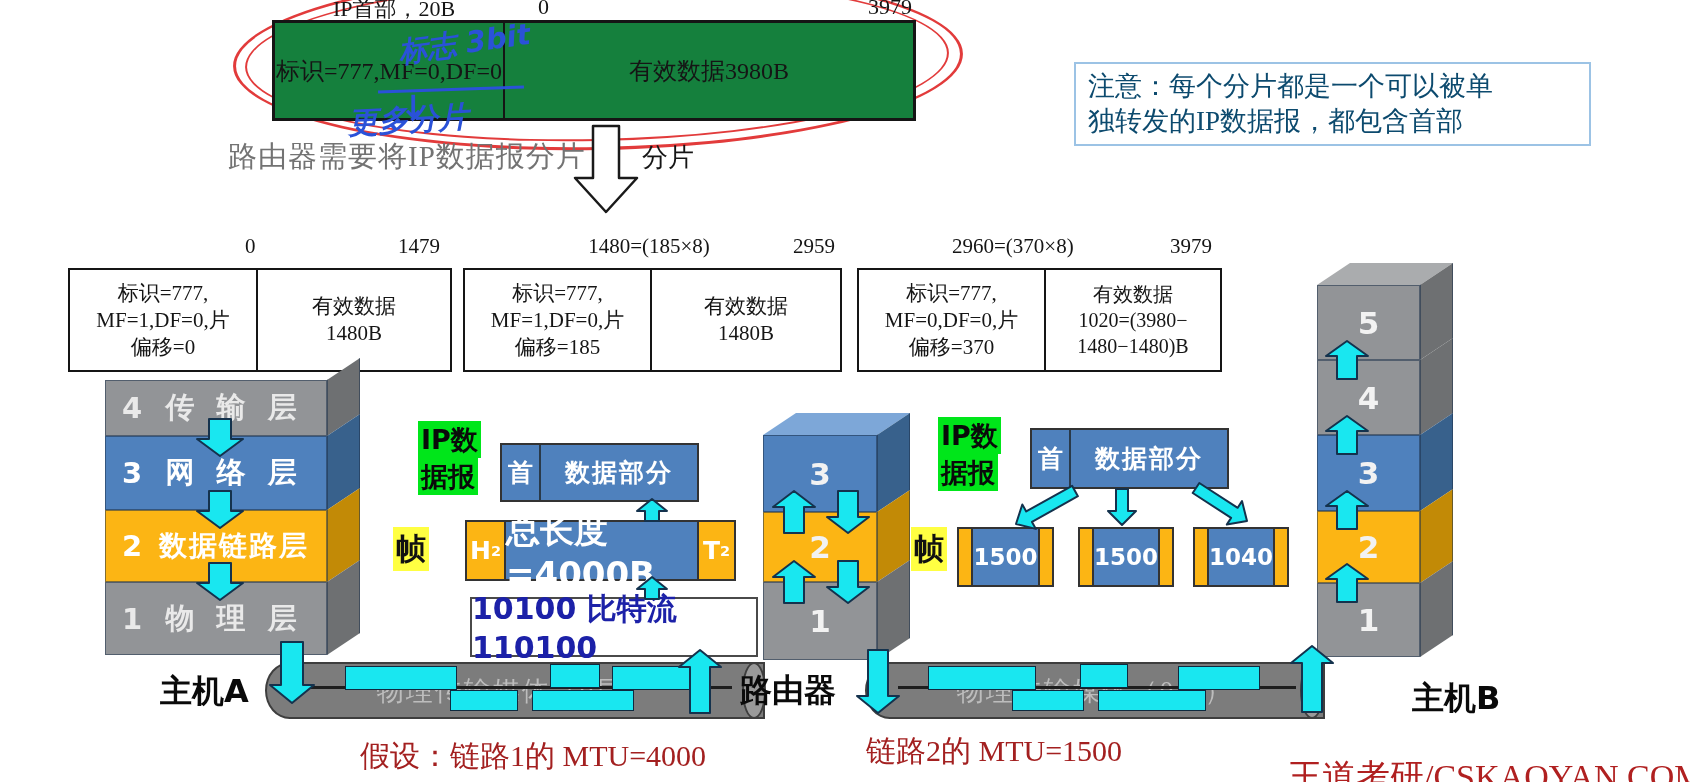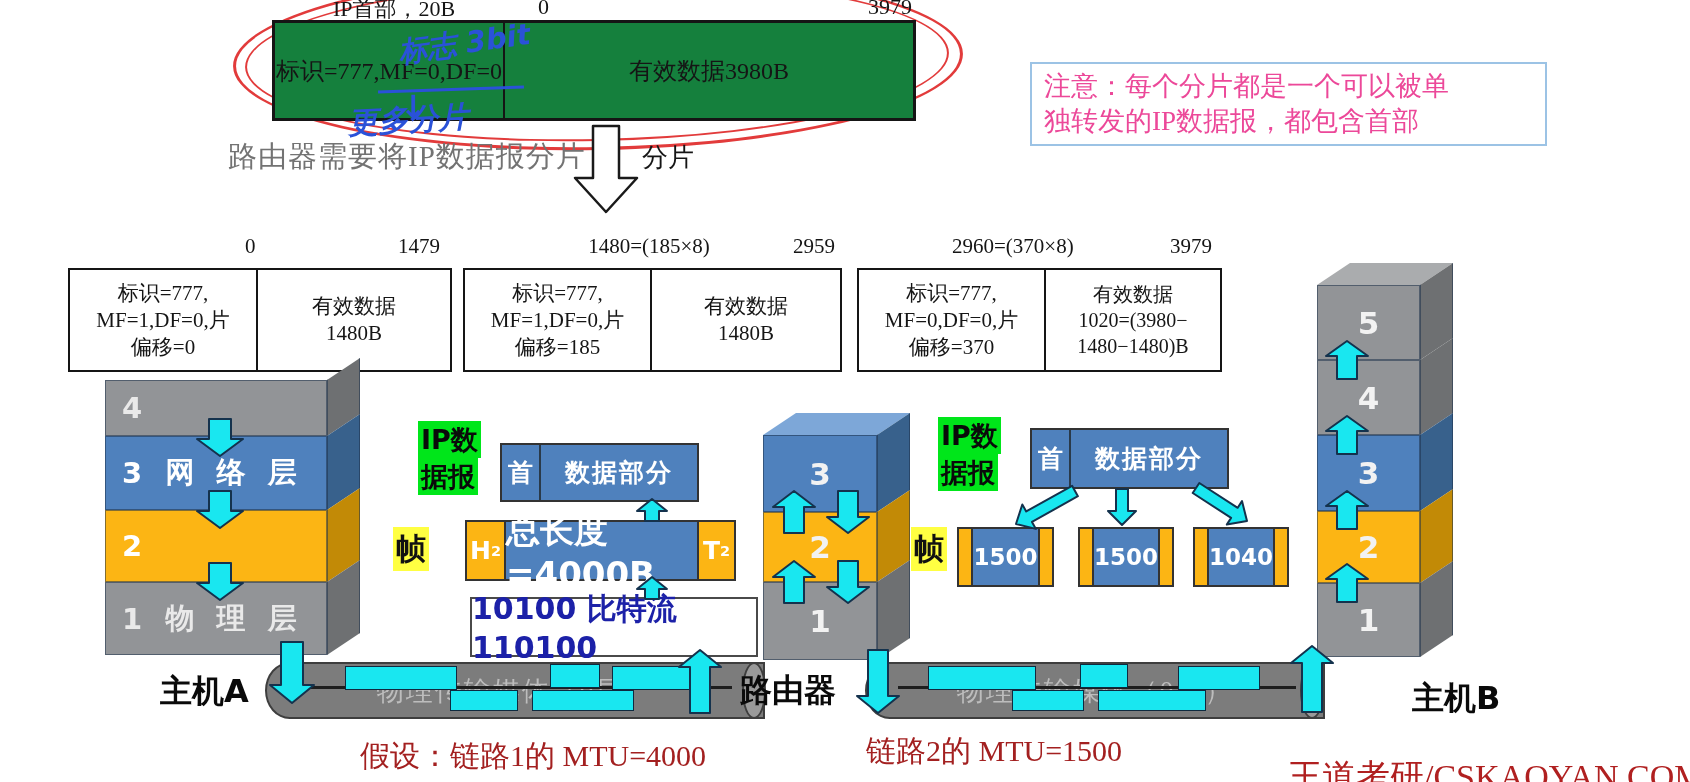--- a/index.html
+++ b/index.html
@@ -8,22 +8,22 @@
   .abs{position:absolute;}
 
   
   .topbox{border:3px solid #151515;display:flex;background:#15803d;}
   .topbox .cellL{width:228px;border-right:2.5px solid #151515;display:flex;align-items:center;justify-content:center;font-size:24px;}
   .topbox .cellR{flex:1;display:flex;align-items:center;justify-content:center;font-size:24px;}
   .toplabel{font-size:22px;}
   .red-ellipse{border:3px solid #e23b3b;border-radius:50%;}
   .hw{color:#2a52d8;font-family:"DejaVu Sans",sans-serif;font-weight:bold;font-style:italic;}
   .caption-red{color:#737373;font-size:29px;letter-spacing:1px;}
-  .notebox{border:2px solid #9cc3e5;background:#fff;padding:5px 12px;color:#ec4899;
-           font-size:27px;line-height:35px;}
+  .notebox{border:2px solid #9cc3e5;background:#fff;padding:5px 12px;color:#0c4a6e;
+           font-size:27px;line-height:35px;margin-left:44px;}
 
   
   .ftable{border:2.5px solid #151515;display:flex;background:#fff;}
   .ftable .fl{border-right:2px solid #151515;display:flex;flex-direction:column;align-items:center;justify-content:center;
               font-size:21px;line-height:27px;}
   .ftable .fr{flex:1;display:flex;flex-direction:column;align-items:center;justify-content:center;
               font-size:21px;line-height:27px;}
   .fhead{font-size:21px;}
 
   
@@ -139,27 +139,29 @@
       <div>1480−1480)B</div>
     </div>
   </div>
 
   <div class="abs face side sid-gray" style="left:327px;top:358px;width:33px;height:78px;"></div>
   <div class="abs face side sid-blue" style="left:327px;top:414px;width:33px;height:96px;"></div>
   <div class="abs face side sid-orange" style="left:327px;top:488px;width:33px;height:94px;"></div>
   <div class="abs face side sid-gray" style="left:327px;top:560px;width:33px;height:95px;"></div>
   <div class="abs face lay-gray layerA" style="left:105px;top:380px;width:222px;height:56px;">
     <span class="num">4</span>
+    <span class="nm">传 输 层</span>
   </div>
   <div class="abs face lay-blue layerA" style="left:105px;top:436px;width:222px;height:74px;color:#fff;">
     <span class="num">3</span>
     <span class="nm">网 络 层</span>
   </div>
   <div class="abs face lay-orange layerA" style="left:105px;top:510px;width:222px;height:72px;color:#fff;">
     <span class="num">2</span>
+    <span class="nm" style="letter-spacing:2px;font-size:28px;">数据链路层</span>
   </div>
   <div class="abs face lay-gray layerA" style="left:105px;top:582px;width:222px;height:73px;">
     <span class="num">1</span>
     <span class="nm">物 理 层</span>
   </div>
 
   <div class="abs topface" style="left:763px;top:413px;width:147px;height:22px;background:#7da7d8;"></div>
   <div class="abs face side sid-blue" style="left:877px;top:413px;width:33px;height:99px;"></div>
   <div class="abs face side sid-orange" style="left:877px;top:490px;width:33px;height:92px;"></div>
   <div class="abs face side sid-gray" style="left:877px;top:560px;width:33px;height:100px;"></div>

